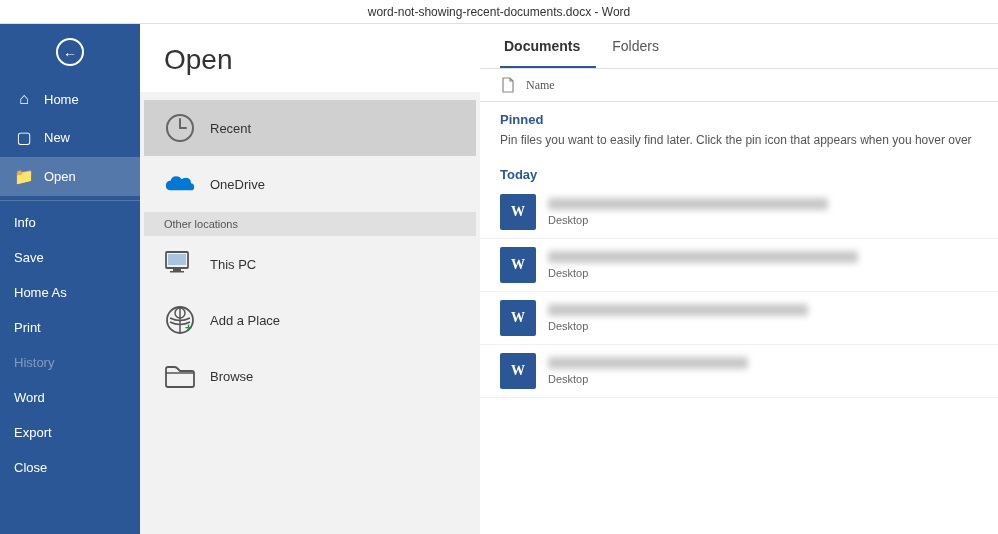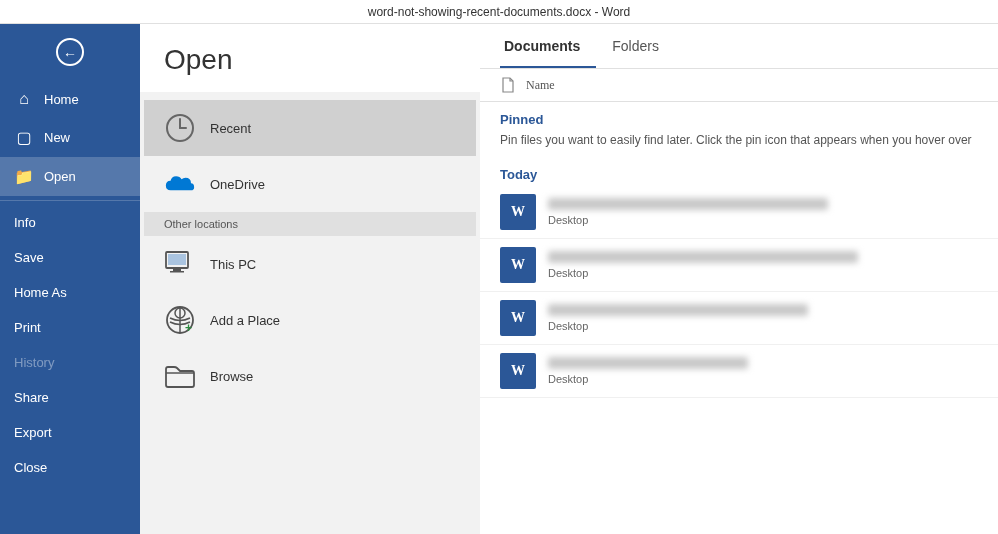--- a/index.html
+++ b/index.html
@@ -307,21 +307,21 @@
     <div class="sidebar-text-item">
       <span>Home As</span>
     </div>
     <div class="sidebar-text-item">
       <span>Print</span>
     </div>
     <div class="sidebar-text-item disabled">
       <span>History</span>
     </div>
     <div class="sidebar-text-item">
-      <span>Share</span>
+      <span>Word</span>
     </div>
     <div class="sidebar-text-item">
       <span>Export</span>
     </div>
     <div class="sidebar-text-item">
       <span>Close</span>
     </div>
   </div>
 
   <div class="center-panel">

